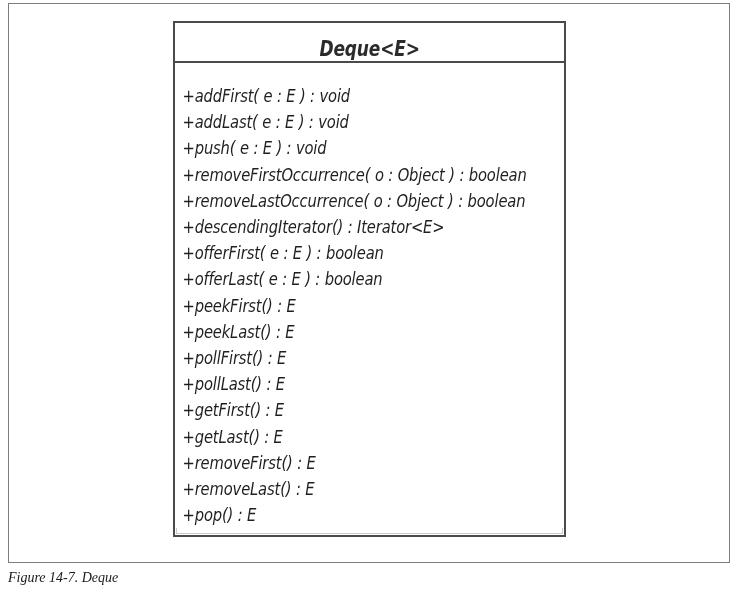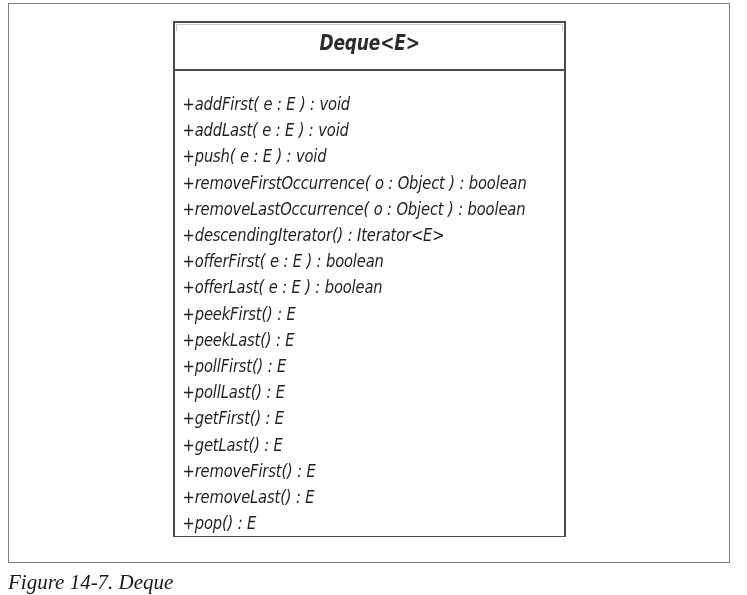--- a/index.html
+++ b/index.html
@@ -39,24 +39,23 @@
     border: 2px solid #4a4a4a;
     box-shadow: inset 0 0 0 1px #ffffff, inset 0 0 0 2px #c9c9c9;
   }
 
   
   #uml-title-compartment {
     height: 40px;
     box-sizing: border-box;
     border-bottom: 2px solid #4a4a4a;
     display: flex;
-    align-items: flex-start;
+    align-items: flex-end;
     justify-content: center;
     background: #ffffff;
-    margin-top: 8px;
   }
   #uml-class-name {
     font-family: "DejaVu Sans Condensed", "Liberation Sans Narrow",
                  "Liberation Sans", sans-serif;
     font-weight: bold;
     font-style: italic;
     font-size: 21px;
     letter-spacing: -0.2px;
     color: #2b2b2b;
     white-space: nowrap;
@@ -83,21 +82,21 @@
     transform-origin: left center;
   }
 
   
   #figure-caption {
     position: absolute;
     left: 8px;
     top: 570px;
     font-family: "Liberation Serif", "DejaVu Serif", serif;
     font-style: italic;
-    font-size: 21px;
+    font-size: 14px;
     color: #1a1a1a;
     white-space: nowrap;
   }
 </style>
 </head>
 <body>
 
 <div id="figure-frame">
 
   <div id="uml-class-box">

